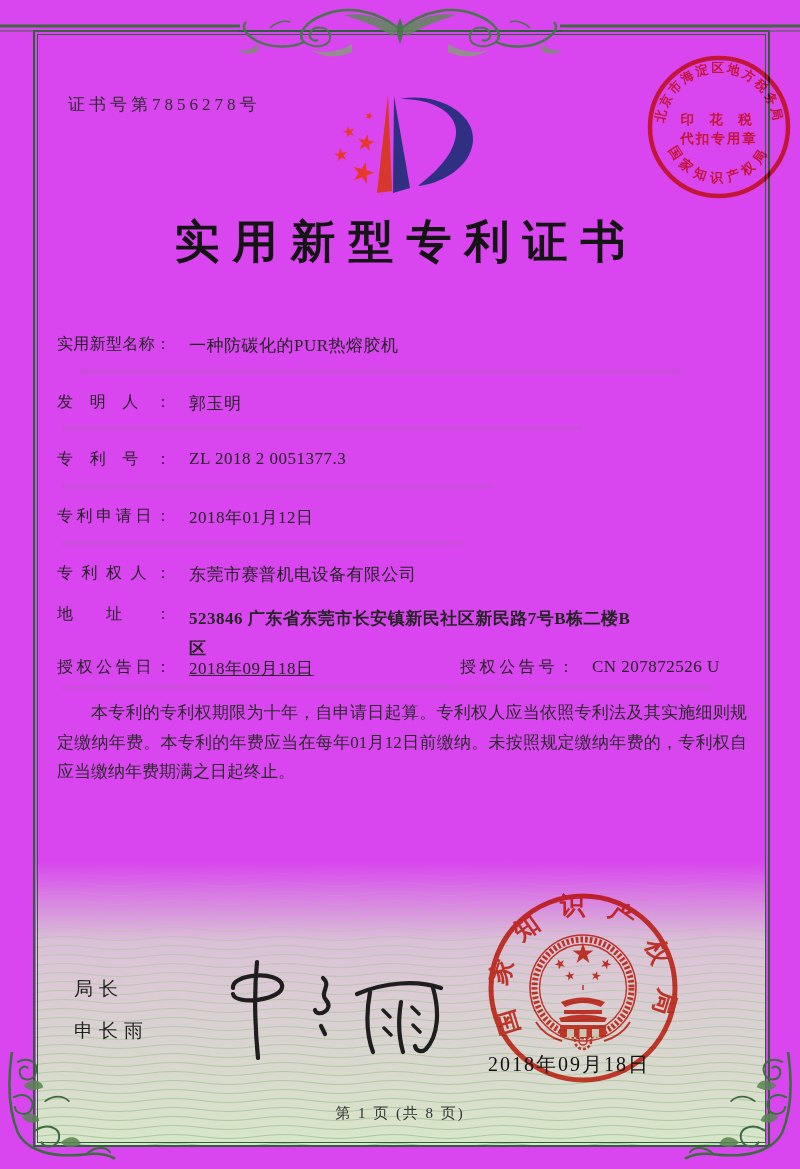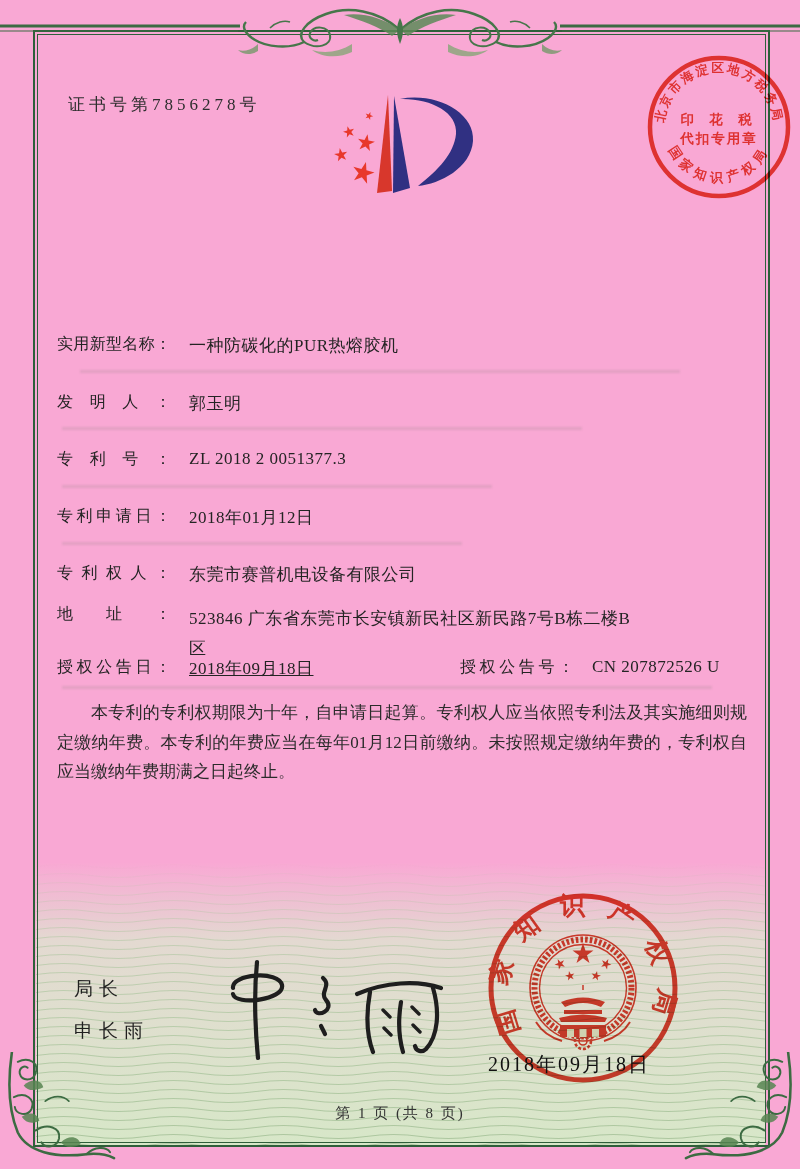--- a/index.html
+++ b/index.html
@@ -1,19 +1,19 @@
 <!DOCTYPE html>
 <html><head>
 <meta charset="utf-8">
 <style>
   * { margin:0; padding:0; box-sizing:border-box; }
   html,body { background:#efead8; }
   body { font-family:"Liberation Serif","DejaVu Serif",serif; }
   .page { position:relative; width:800px; height:1169px; margin:0 auto;
-          background:#f9a8d4; overflow:hidden; }
+          background:#d946ef; overflow:hidden; }
   svg { display:block; }
 
   
   .frame-outer { position:absolute; left:33px; top:30px; width:737px; height:1117px;
                  border:2.5px solid #2f5f3a; z-index:2; pointer-events:none; }
   .frame-inner { position:absolute; left:2px; top:2px; right:2px; bottom:2px;
                  border:1.5px solid #2f5f3a; }
 
   .topband   { position:absolute; left:0; top:0; z-index:3; }
   .corner-fl { position:absolute; z-index:3; }
@@ -29,21 +29,21 @@
                font-size:45px; font-weight:700; letter-spacing:13px; padding-left:13px;
                color:#141414; z-index:4; }
 
   .fields { position:absolute; left:57px; top:0; width:700px; z-index:4;
             font-size:17px; color:#242424; }
   .frow   { position:absolute; left:0; white-space:nowrap; }
   .flabel { display:inline-block; width:114px; font-size:16px;
             text-align:justify; text-align-last:justify; vertical-align:top; }
   .fvalue { margin-left:18px; letter-spacing:0.5px; }
   .fvalue.wrap { display:inline-block; white-space:normal; width:452px;
-                 line-height:30px; vertical-align:top; }
+                 line-height:30px; vertical-align:top;font-weight:bold; }
   .frow .col-right { position:absolute; left:403px; top:0; }
 
   .bodytext { position:absolute; left:57px; top:698px; width:690px; z-index:4;
               font-size:17px; line-height:29.5px; color:#2b2b2b; text-align:justify; }
   .bodytext p { text-indent:2em; }
 
   .smudge { position:absolute; height:3px; background:rgba(110,118,108,0.16);
             filter:blur(1.3px); z-index:2; }
 
   .officer { position:absolute; left:74px; z-index:4; font-size:19px; color:#1f1f1f;
@@ -155,20 +155,21 @@
         <textPath href="#stampTop" startOffset="50%">北京市海淀区地方税务局</textPath>
       </text>
       <text x="80" y="77" font-size="13.5" letter-spacing="6" text-anchor="middle">印 花 税</text>
       <text x="80" y="96" font-size="13.5" letter-spacing="2" text-anchor="middle">代扣专用章</text>
       <text font-size="13" letter-spacing="5" text-anchor="middle">
         <textPath href="#stampBot" startOffset="50%">国家知识产权局</textPath>
       </text>
     </g>
   </svg>
 
+  <div class="doc-title">实用新型专利证书</div>
 
   <div class="smudge" style="left:80px;  top:370px; width:600px;"></div>
   <div class="smudge" style="left:62px;  top:427px; width:520px;"></div>
   <div class="smudge" style="left:62px;  top:485px; width:430px;"></div>
   <div class="smudge" style="left:62px;  top:542px; width:400px;"></div>
   <div class="smudge" style="left:62px;  top:686px; width:650px;"></div>
 
   <div class="fields">
     <div class="frow" style="top:334px;">
       <span class="flabel">实用新型名称：</span><span class="fvalue">一种防碳化的PUR热熔胶机</span>

